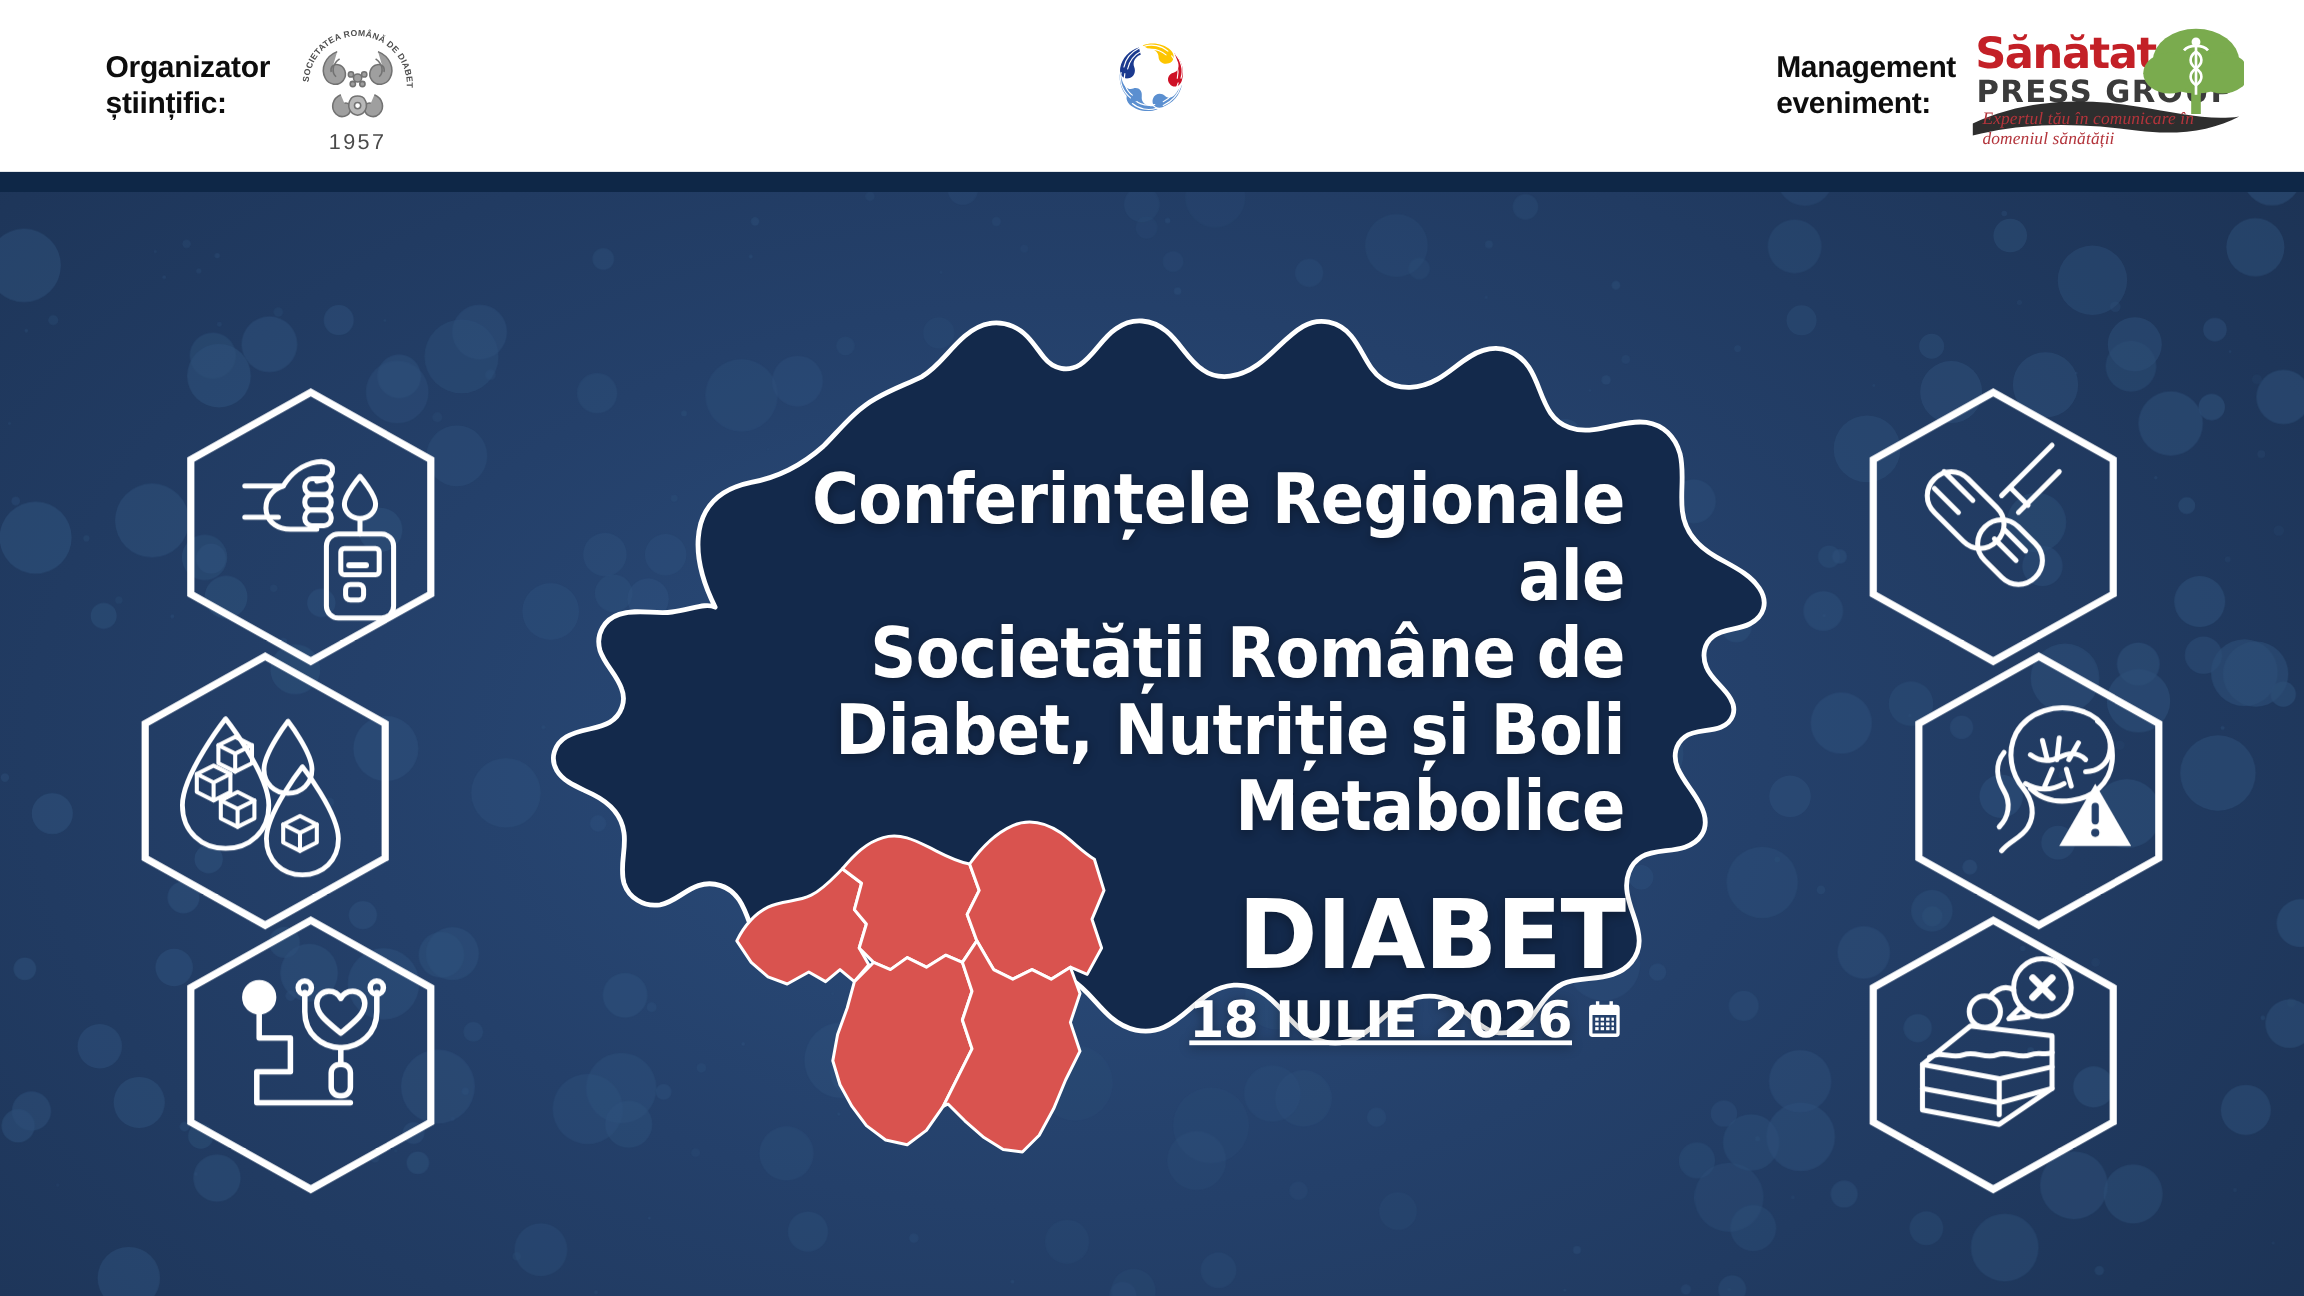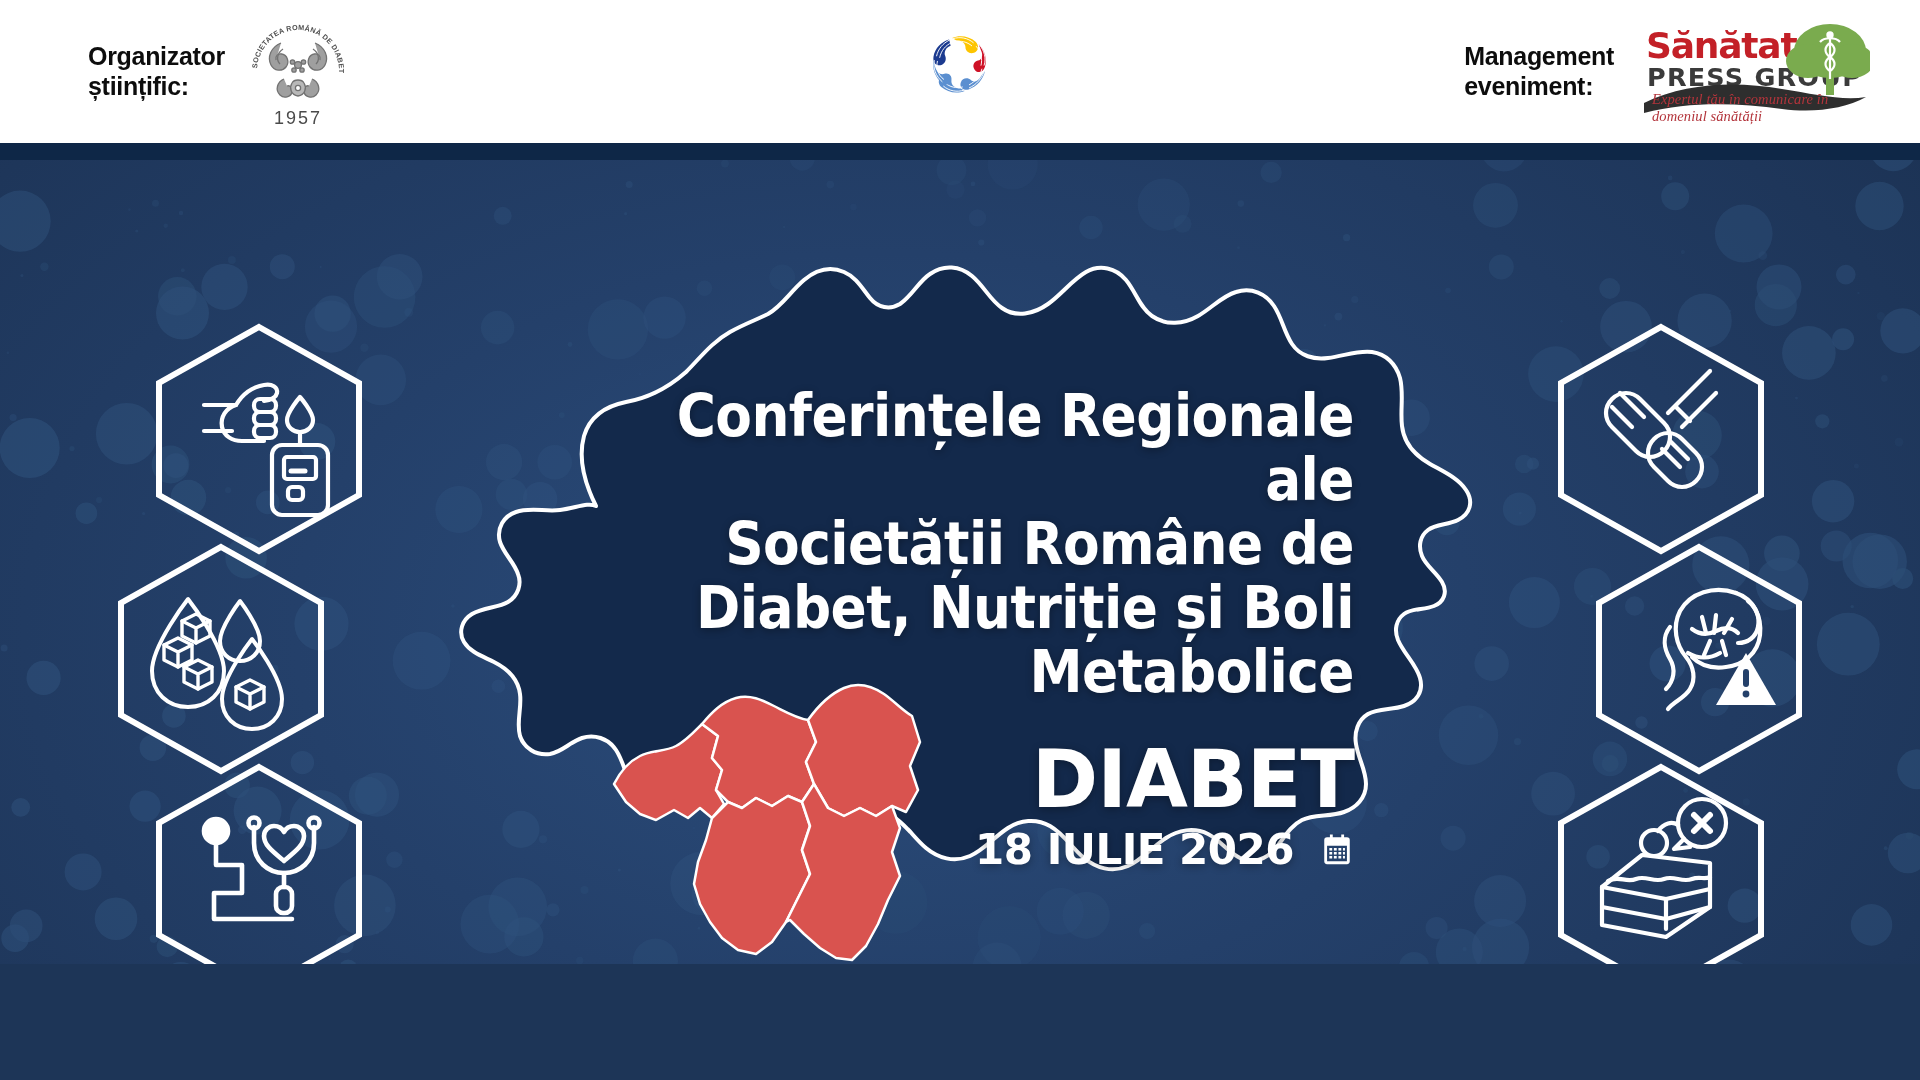--- a/index.html
+++ b/index.html
@@ -1,21 +1,21 @@
 <!DOCTYPE html>
 <html><head>
 <meta charset="utf-8">
 <style>
   * { margin:0; padding:0; box-sizing:border-box; }
   html,body{ width:1920px; height:1080px; overflow:hidden; }
   body{
     font-family:"Liberation Sans", sans-serif;
     background:#1d3557;
   }
-  #stage{ position:relative; width:1920px; height:964px; overflow:hidden; }
+  #stage{ position:relative; width:1920px; height:1080px; overflow:hidden; }
 
   
   .header{
     position:absolute; left:0; top:0; width:1920px; height:143px;
     background:#ffffff; z-index:40;
     display:flex; align-items:center;
   }
   .hdr-left{
     position:absolute; left:88px; top:0; height:143px;
     display:flex; align-items:center; gap:12px;
@@ -53,21 +53,21 @@
   .td-name .t-team{ color:#4e8fd6; }
   .td-name .t-diab{ color:#1f63b5; }
   .td-sub{
     font-family:"DejaVu Sans", sans-serif;
     font-style:italic; font-weight:bold; font-size:16.5px; color:#4e8fd6;
     letter-spacing:-0.2px; margin-top:2px; text-align:right;
   }
 
   .hdr-right{
     position:absolute; right:50px; top:0; height:143px;
-    display:flex; align-items:center; gap:24px;
+    display:flex; align-items:center; gap:8px;
   }
   .spg-logo{ position:relative; width:232px; height:102px; }
   .spg-sana{
     position:absolute; left:8px; top:4px;
     font-family:"DejaVu Sans", sans-serif;
     font-weight:bold; font-size:36px; color:#c32027; letter-spacing:-1.2px;
   }
   .spg-press{
     position:absolute; left:9px; top:41px;
     font-family:"DejaVu Sans", sans-serif;
@@ -116,22 +116,23 @@
     font-family:"DejaVu Sans", sans-serif;
     font-weight:bold; font-size:80px; line-height:1; color:#ffffff;
     letter-spacing:-1px;
     text-shadow:0 2px 10px rgba(0,0,0,0.33);
   }
   .dateline{
     margin-top:9px;
     font-family:"DejaVu Sans", sans-serif;
     font-weight:bold; font-size:42px; line-height:1; color:#ffffff;
     letter-spacing:-0.5px;
-    display:flex; align-items:center; justify-content:flex-end; gap:26px;
+    display:flex; align-items:center; justify-content:flex-end; gap:10px;
     text-shadow:0 2px 9px rgba(0,0,0,0.33);
+    text-decoration:underline;
   }
   .cal-icon{ display:inline-flex; }
 
   
   .hex{ position:absolute; z-index:5; }
 </style>
 </head>
 <body>
 
 <div id="stage">

